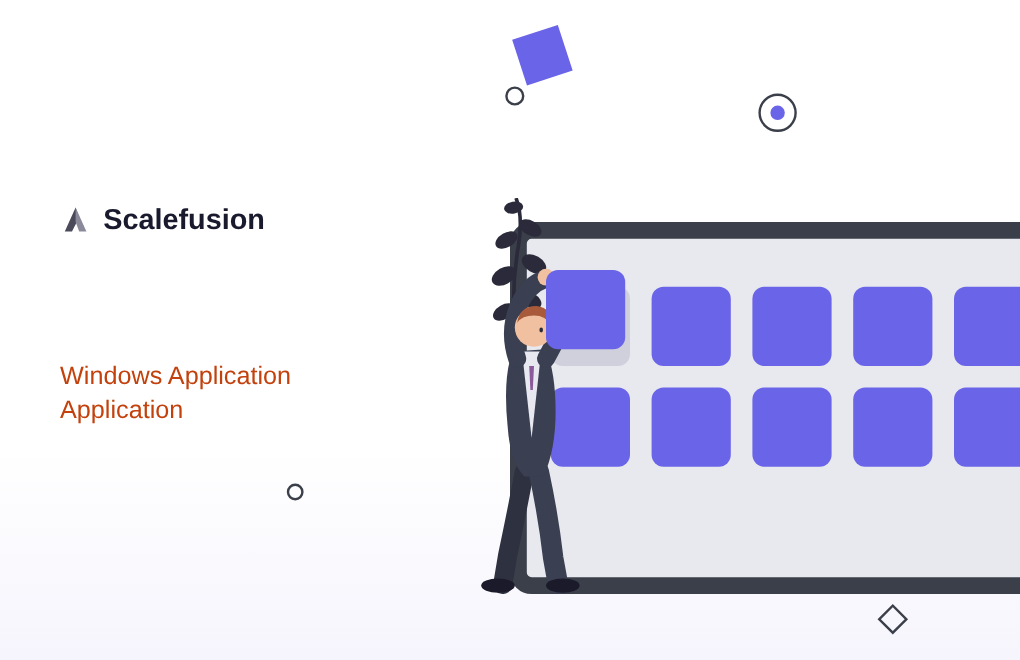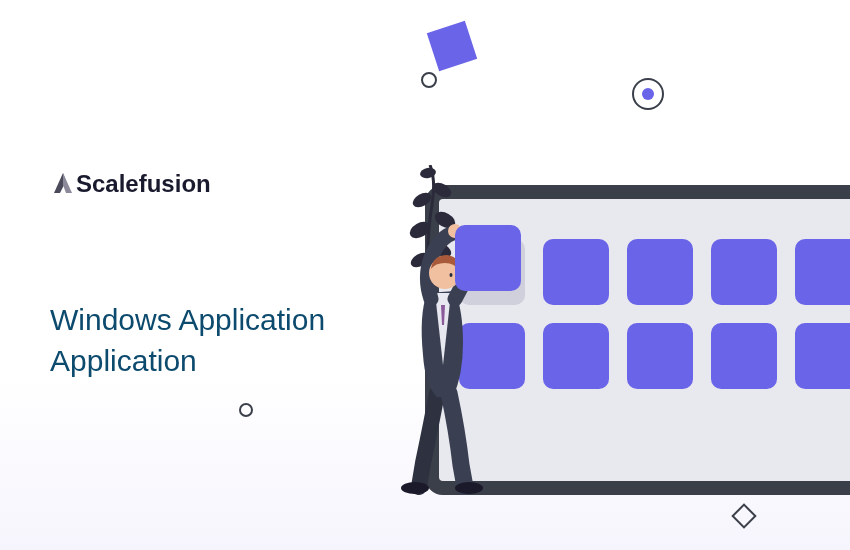--- a/index.html
+++ b/index.html
@@ -19,38 +19,39 @@
       height: 180px;
       background: linear-gradient(to bottom, rgba(240,240,252,0) 0%, rgba(232,230,250,0.4) 100%);
       z-index: 0;
     }
     .logo-area {
       position: absolute;
       top: 170px;
       left: 50px;
       display: flex;
       align-items: center;
+      gap: 10px;
       z-index: 5;
     }
     .logo-mark {
       width: 26px;
       height: 26px;
     }
     .brand-text {
       font-size: 24px;
       font-weight: 600;
       color: #1a1a2e;
     }
     .headline {
       position: absolute;
       top: 300px;
       left: 50px;
-      font-size: 30px;
+      font-size: 21px;
       font-weight: 500;
-      color: #0c4a6e;
+      color: #c2410c;
       line-height: 1.35;
       z-index: 5;
     }
     .tablet-frame {
       position: absolute;
       top: 185px;
       left: 425px;
       width: 460px;
       height: 310px;
       background: #e8e8ef;

